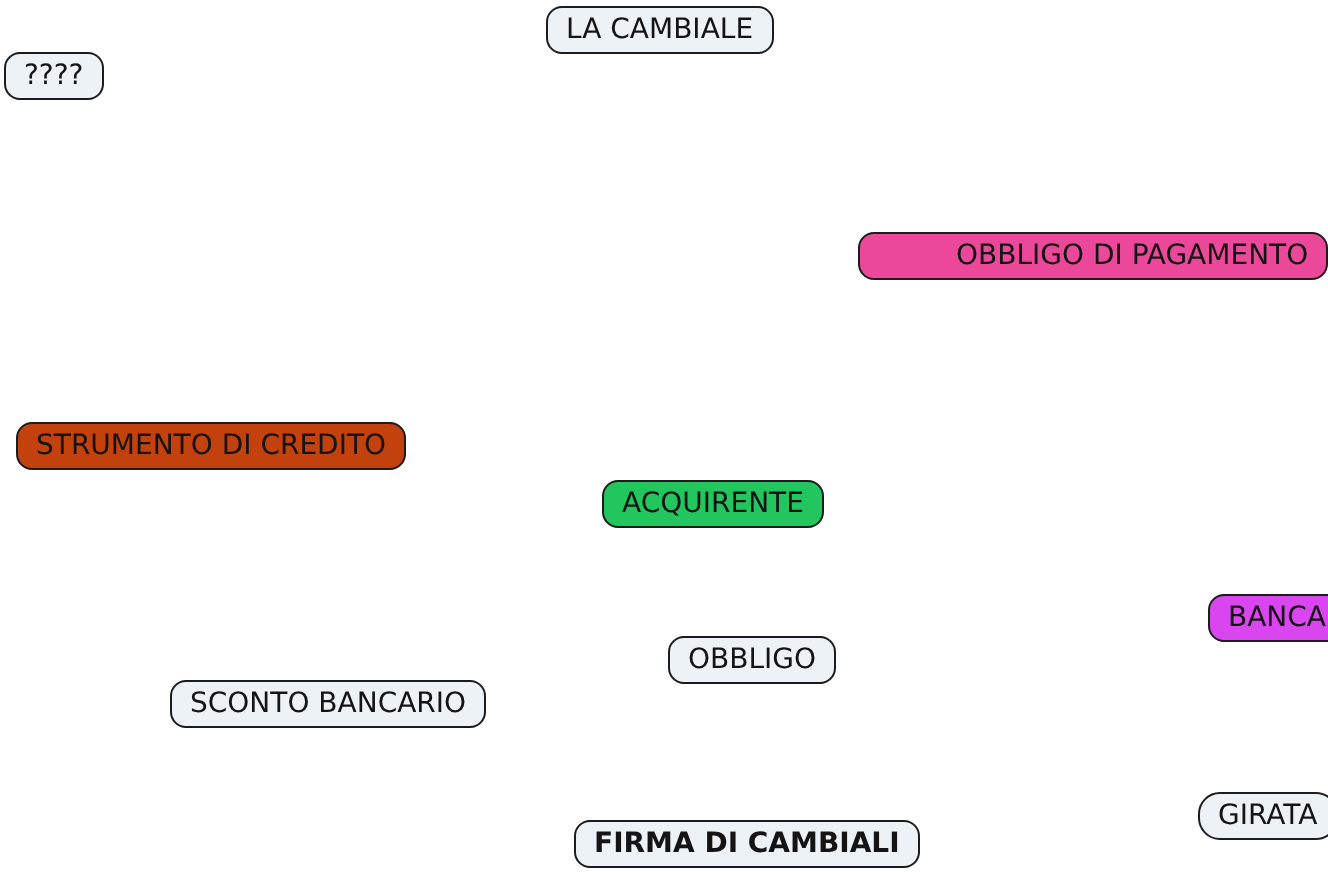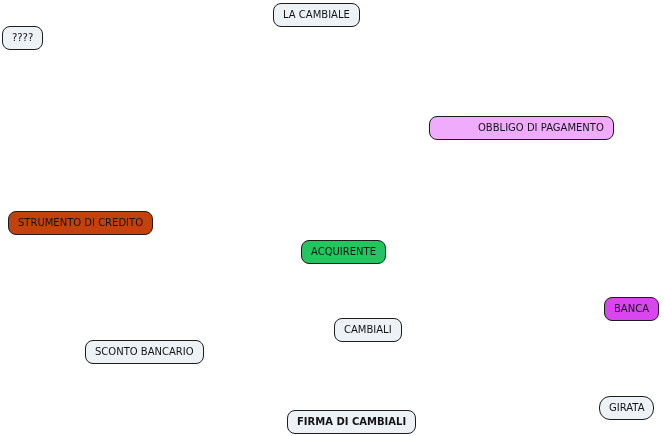--- a/index.html
+++ b/index.html
@@ -20,34 +20,34 @@
     box-sizing: border-box;
     height: 24px;
     display: flex;
     align-items: center;
     justify-content: center;
     padding: 0 9px;
     background: #edf2f7;
     border: 1.4px solid #1c1c1c;
     border-radius: 8px;
     color: #141414;
-    font-size: 10px;
+    font-size: 14px;
     line-height: 1;
     white-space: nowrap;
     cursor: pointer;
     user-select: none;
   }
 </style>
 </head>
 <body>
 
 <div id="canvas" style="width: 664px; height: 436px; background: rgb(255, 255, 255);">
     <div class="concept-node" style="left: 273px; top: 3px; background: rgb(237, 242, 247); border-color: rgb(28, 28, 28); color: rgb(20, 20, 20);">LA CAMBIALE</div>
     <div class="concept-node" style="left: 2px; top: 26px; background: rgb(237, 242, 247); border-color: rgb(28, 28, 28); color: rgb(20, 20, 20);">????</div>
-    <div class="concept-node" style="left: 429px; top: 116px; background: #f0abfc; border-color: rgb(28, 28, 28); color: rgb(20, 20, 20); padding-left: 48px;">OBBLIGO DI PAGAMENTO</div>
+    <div class="concept-node" style="left: 429px; top: 116px; background: #ec4899; border-color: rgb(28, 28, 28); color: rgb(20, 20, 20); padding-left: 48px;">OBBLIGO DI PAGAMENTO</div>
     <div class="concept-node" style="left: 8px; top: 211px; background: #c2410c; border-color: rgb(28, 28, 28); color: rgb(20, 20, 20);">STRUMENTO DI CREDITO</div>
     <div class="concept-node" style="left: 301px; top: 240px; background: #22c55e; border-color: rgb(28, 28, 28); color: rgb(20, 20, 20);">ACQUIRENTE</div>
     <div class="concept-node" style="left: 577px; top: 297px; background: #d946ef; border-color: rgb(28, 28, 28); color: rgb(20, 20, 20); margin-left: 27px;">BANCA</div>
-    <div class="concept-node" style="left: 334px; top: 318px; background: rgb(237, 242, 247); border-color: rgb(28, 28, 28); color: rgb(20, 20, 20);">CAMBIALI</div>
+    <div class="concept-node" style="left: 334px; top: 318px; background: rgb(237, 242, 247); border-color: rgb(28, 28, 28); color: rgb(20, 20, 20);">OBBLIGO</div>
     <div class="concept-node" style="left: 85px; top: 330px; background: rgb(237, 242, 247); border-color: rgb(28, 28, 28); color: rgb(20, 20, 20); margin-top: 10px;">SCONTO BANCARIO</div>
     <div class="concept-node" style="left: 599px; top: 396px; background: rgb(237, 242, 247); border-color: rgb(28, 28, 28); color: rgb(20, 20, 20); border-radius: 11px;">GIRATA</div>
     <div class="concept-node" style="left: 287px; top: 410px; background: rgb(237, 242, 247); border-color: rgb(28, 28, 28); color: rgb(20, 20, 20); font-weight: bold;">FIRMA DI CAMBIALI</div>
   </div>
 
 </body></html>

